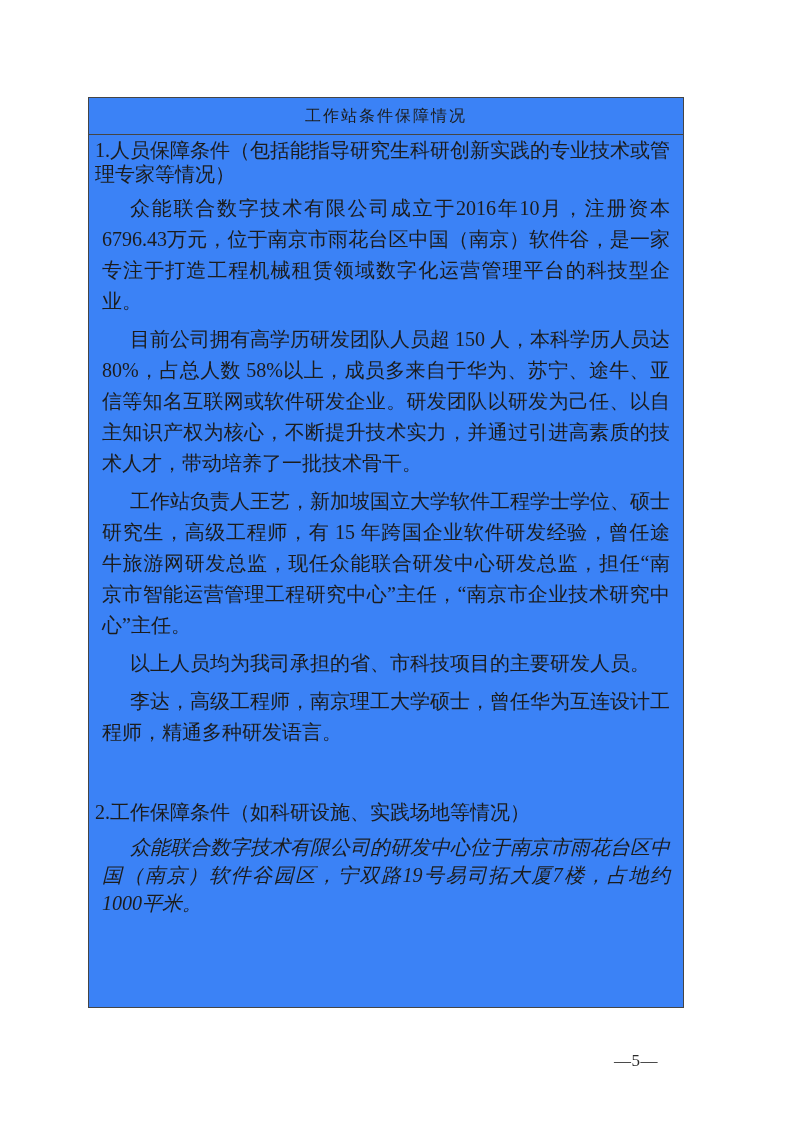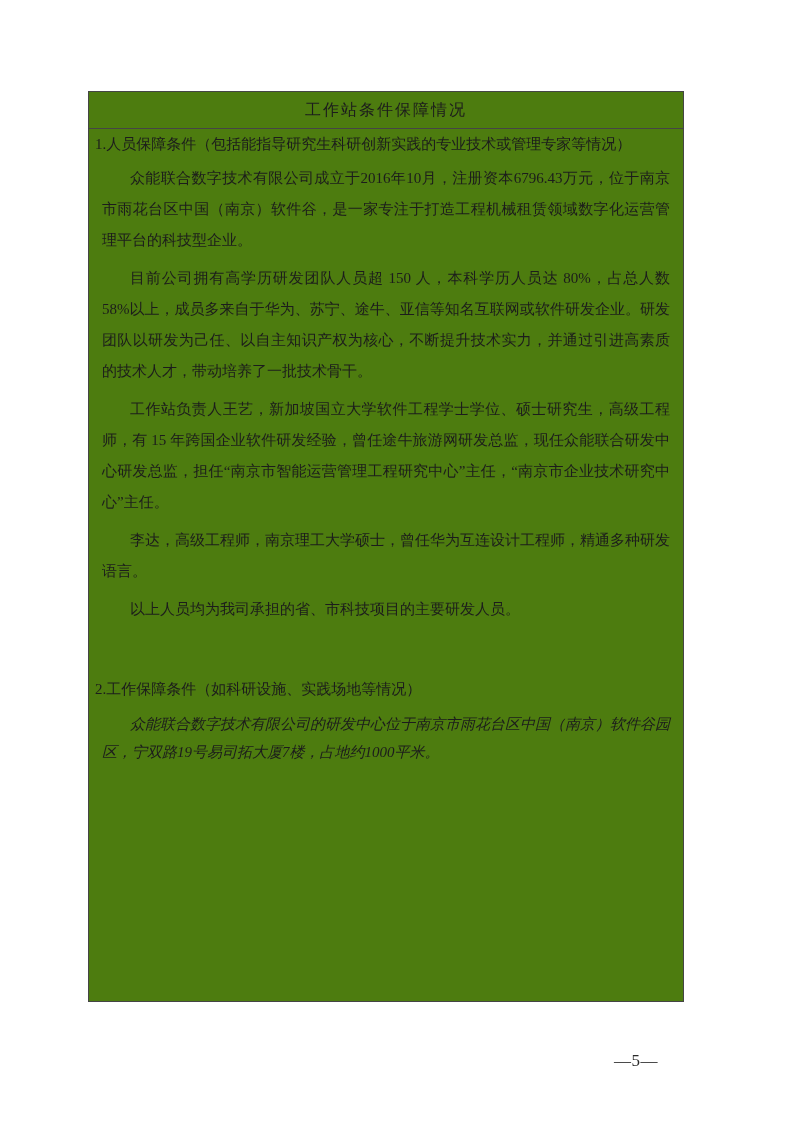--- a/index.html
+++ b/index.html
@@ -18,45 +18,45 @@
   .page {
     position: absolute;
     left: 0; top: 0;
     width: 800px;
     height: 1131px;
     background: #ffffff;
   }
   .doc-table {
     position: absolute;
     left: 88px;
-    top: 91px;
+    top: 97px;
     width: 596px;
     height: 911px;
     box-sizing: border-box;
     border: 1px solid #454545;
-    background: #4d7c0f;
+    background: #3b82f6;
     overflow: hidden;
   }
   .table-header {
     height: 37px;
     box-sizing: border-box;
     border-bottom: 1px solid #454545;
     display: flex;
     align-items: center;
     justify-content: center;
   }
   .table-title {
     font-size: 16px;
     letter-spacing: 2px;
     white-space: nowrap;
   }
   .table-body {
     box-sizing: border-box;
     padding: 3px 6px 0 6px;
-    font-size: 15px;
+    font-size: 20px;
     text-align: justify;
     text-justify: inter-character;
   }
   .sec-heading {
     line-height: 24px;
     text-align: left;
   }
   .para {
     margin: 7px;
     line-height: 31px;
@@ -99,23 +99,23 @@
       <div class="sec-heading">1.人员保障条件（包括能指导研究生科研创新实践的专业技术或管理专家等情况）</div>
 
       <p class="para">众能联合数字技术有限公司成立于2016年10月，注册资本6796.43万元，位于南京市雨花台区中国（南京）软件谷，是一家专注于打造工程机械租赁领域数字化运营管理平台的科技型企业。</p>
 
 
       <p class="para">目前公司拥有高学历研发团队人员超 150 人，本科学历人员达 80%，占总人数 58%以上，成员多来自于华为、苏宁、途牛、亚信等知名互联网或软件研发企业。研发团队以研发为己任、以自主知识产权为核心，不断提升技术实力，并通过引进高素质的技术人才，带动培养了一批技术骨干。</p>
 
       <p class="para">工作站负责人王艺，新加坡国立大学软件工程学士学位、硕士研究生，高级工程师，有 15 年跨国企业软件研发经验，曾任途牛旅游网研发总监，现任众能联合研发中心研发总监，担任“南京市智能运营管理工程研究中心”主任，“南京市企业技术研究中心”主任。</p>
 
 
+      <p class="para">以上人员均为我司承担的省、市科技项目的主要研发人员。</p>
+
       <p class="para">李达，高级工程师，南京理工大学硕士，曾任华为互连设计工程师，精通多种研发语言。</p>
-
-      <p class="para">以上人员均为我司承担的省、市科技项目的主要研发人员。</p>
 
       <div class="section-gap"></div>
 
       <div class="sec-heading sec2">2.工作保障条件（如科研设施、实践场地等情况）</div>
 
       <p class="para sec2p">众能联合数字技术有限公司的研发中心位于南京市雨花台区中国（南京）软件谷园区，宁双路19号易司拓大厦7楼，占地约1000平米。</p>
 
     </div>
   </div>
 

